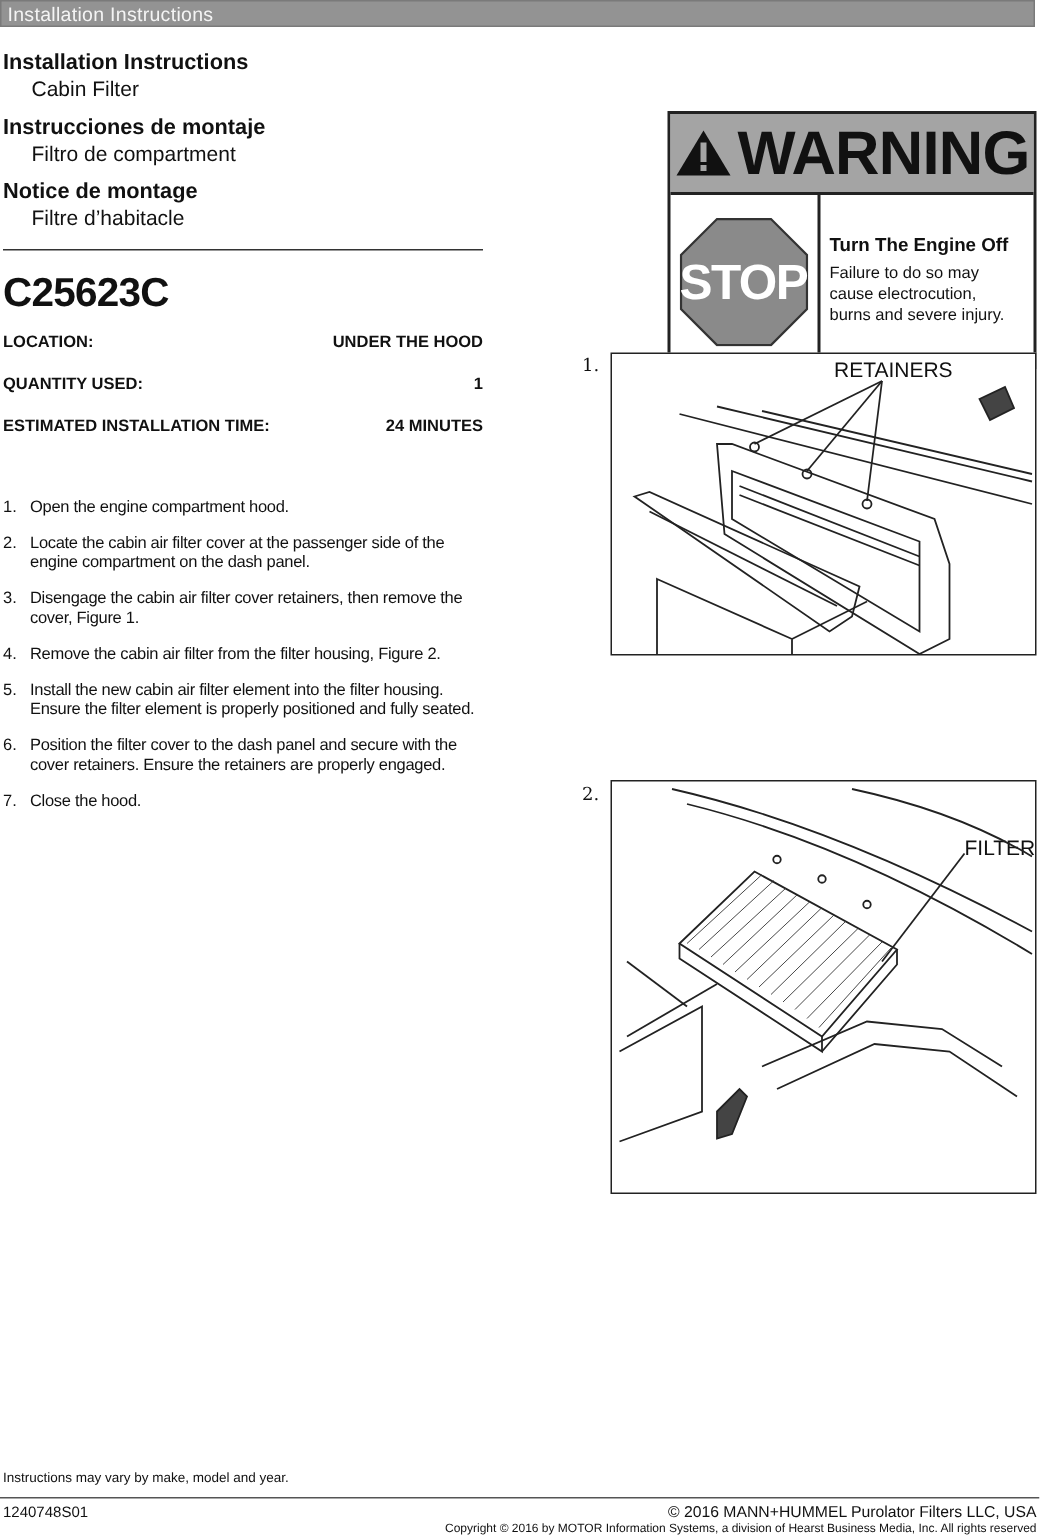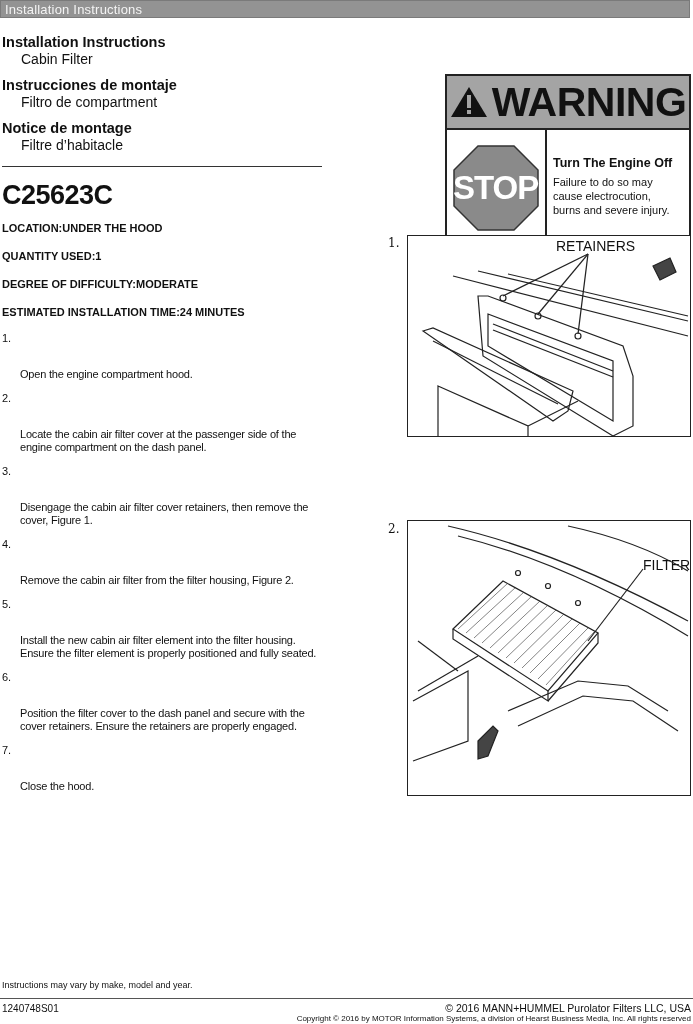--- a/index.html
+++ b/index.html
@@ -5,25 +5,25 @@
   html, body { margin:0; padding:0; background:#fff; }
   body { width:693px; height:1024px; position:relative; overflow:hidden; font-family:"Liberation Sans", sans-serif; color:#111; }
   .topbar { position:absolute; left:0; top:0; width:690px; height:18px; background:#939393; border:1px solid #7a7a7a; box-sizing:border-box; }
   .topbar span { position:absolute; left:4px; top:1px; font-size:13px; color:#f4f4f4; letter-spacing:0.2px; }
   .titles { position:absolute; left:2px; top:34px; width:330px; }
   .t-main { font-size:14.5px; font-weight:bold; line-height:17px; }
   .t-sub { font-size:14px; line-height:17px; padding-left:19px; margin-bottom:9px; }
   .rule { position:absolute; left:2px; top:166px; width:320px; height:1px; background:#333; }
   .part { position:absolute; left:2px; top:180px; font-size:27px; font-weight:bold; letter-spacing:-0.5px; }
   .specs { position:absolute; left:2px; top:222px; width:320px; }
-  .spec { display:flex; justify-content:flex-start; font-size:11px; font-weight:bold; height:28px; }
+  .spec { display:flex; justify-content:space-between; font-size:11px; font-weight:bold; height:28px;gap:32px; }
   .steps { position:absolute; left:2px; top:332px; width:320px; font-size:11px; line-height:13px; font-family:"Liberation Sans Narrow","Liberation Sans", sans-serif; }
   .step { display:flex; margin-bottom:11px; }
   .step .n { width:18px; flex:none; }
-  .step .tx { flex:1; letter-spacing:-0.2px;margin-top:36px; }
+  .step .tx { flex:1; letter-spacing:-0.2px; }
   .warning { position:absolute; left:445px; top:38px; width:246px; height:172px; border:2px solid #222; box-sizing:border-box;margin-top:36px; }
   .w-head { height:52px; background:#a4a4a4; border-bottom:2px solid #222; display:flex; align-items:center; justify-content:center; }
   .w-head span { font-size:41px; font-weight:bold; color:#111; letter-spacing:-0.5px; margin-left:4px; }
   .w-body { display:flex; height:116px; }
   .w-left { width:98px; border-right:2px solid #222; display:flex; align-items:center; justify-content:center; }
   .w-right { flex:1; padding:26px 0 0 6px; }
   .w-title { font-size:12.5px; font-weight:bold; margin-bottom:5px; }
   .w-text { font-size:11px; line-height:14px; }
   .fig-num { position:absolute; font-size:12px; font-family:"DejaVu Serif", serif; }
   .fig { position:absolute; border:1.5px solid #222; box-sizing:border-box; background:#fff; overflow:hidden; }
@@ -54,24 +54,20 @@
 <div class="part">C25623C</div>
 
 <div class="specs">
   <div class="spec">
       <span>LOCATION:</span>
       <span>UNDER THE HOOD</span>
     </div>
   <div class="spec">
       <span>QUANTITY USED:</span>
       <span>1</span>
-    </div>
-  <div class="spec">
-      <span>DEGREE OF DIFFICULTY:</span>
-      <span>MODERATE</span>
     </div>
   <div class="spec">
       <span>ESTIMATED INSTALLATION TIME:</span>
       <span>24 MINUTES</span>
     </div>
 </div>
 
 <div class="steps">
   <div class="step">
       <span class="n">1.</span>

